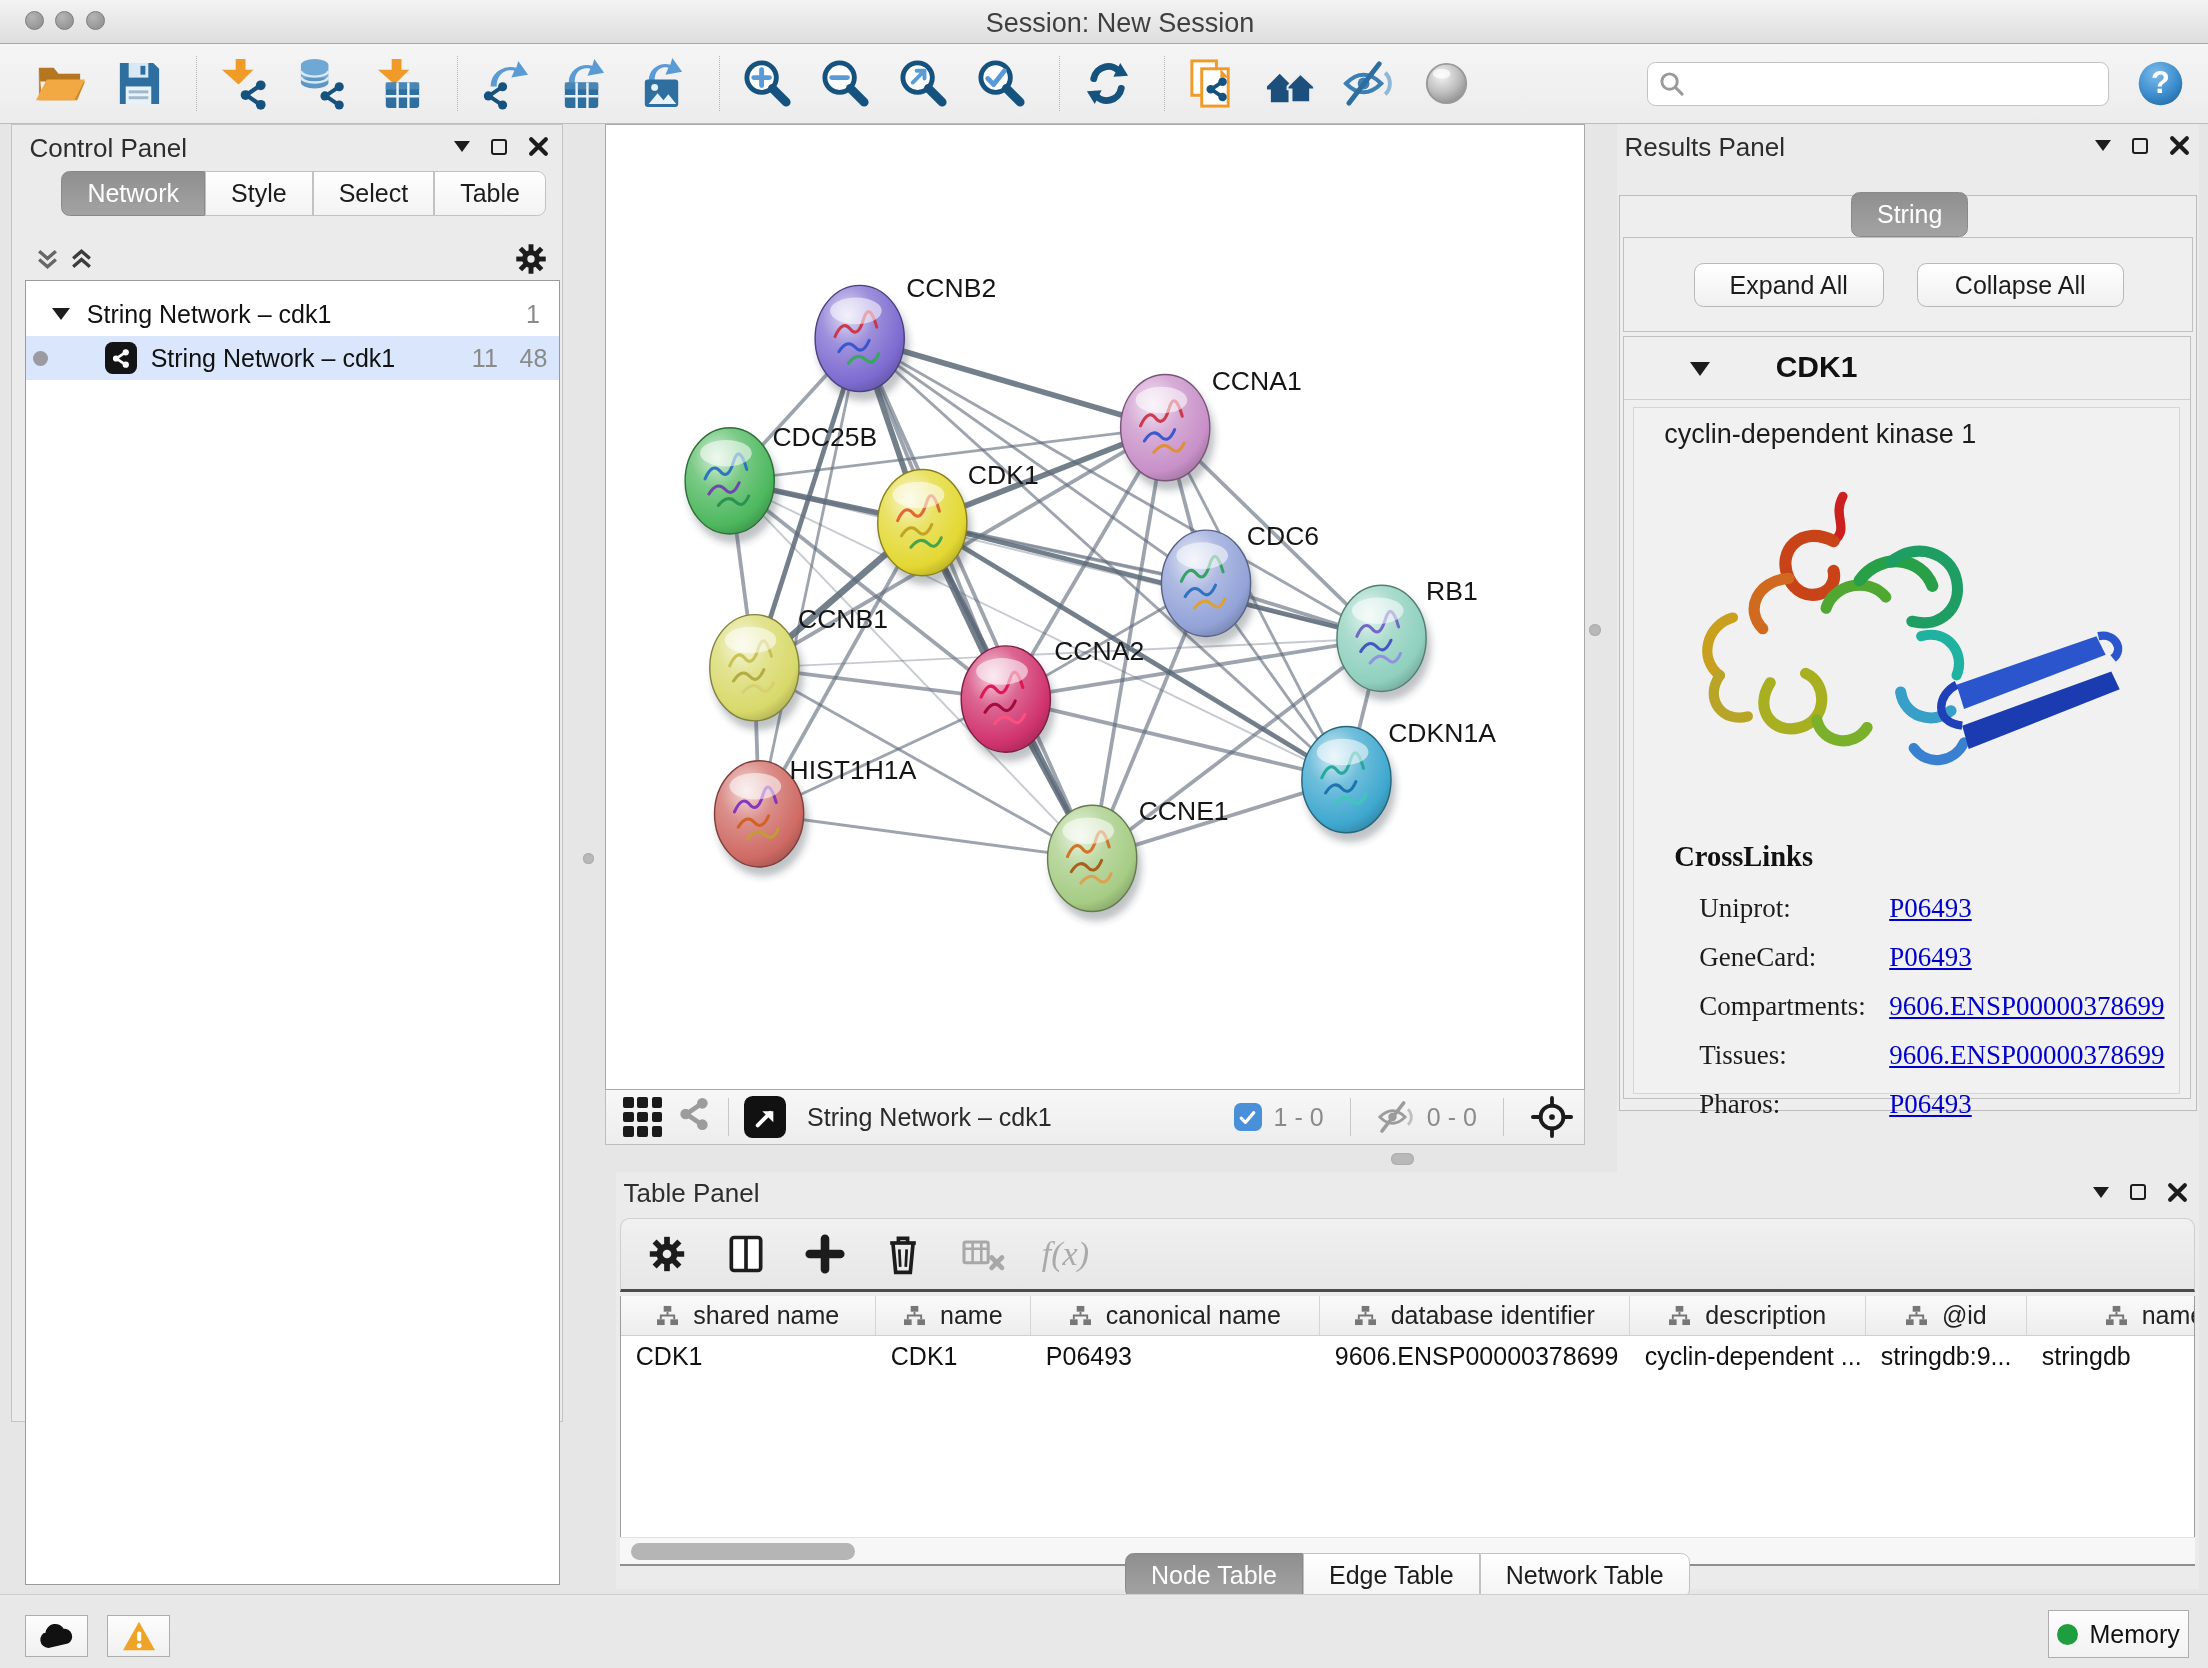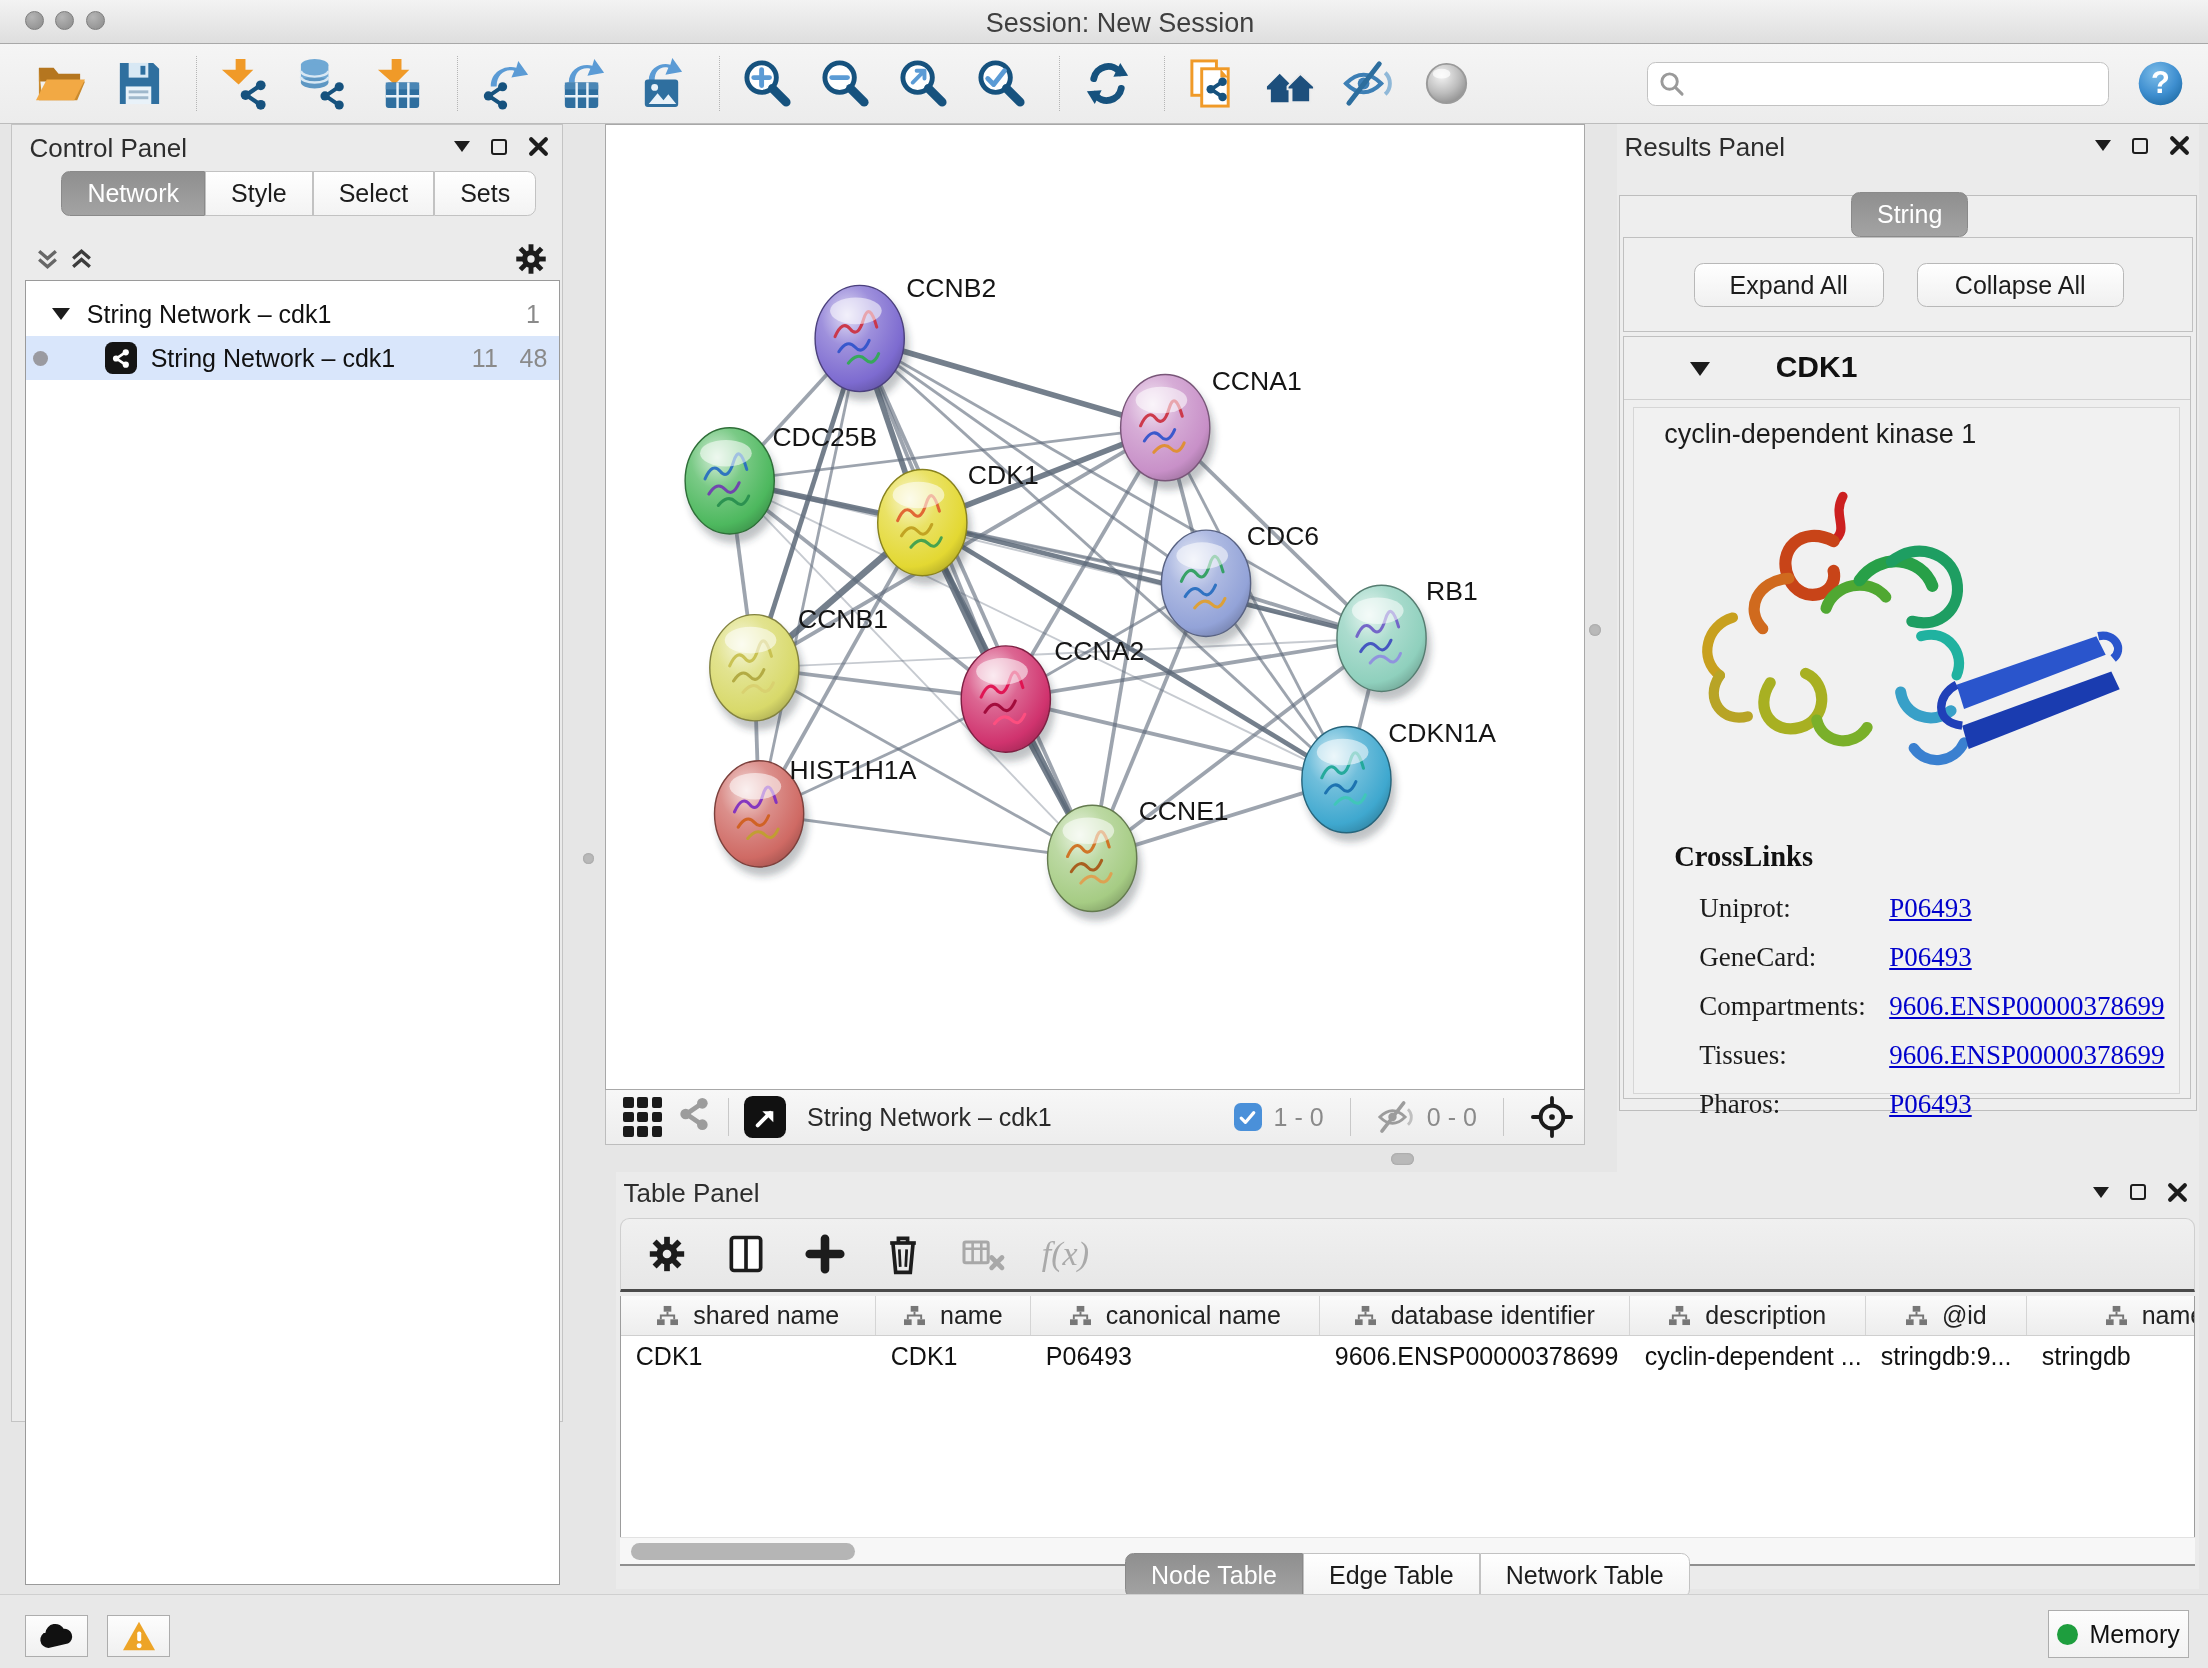--- a/index.html
+++ b/index.html
@@ -337,21 +337,21 @@
       <span class="wb-tri"></span>
       <span class="wb-box"></span>
       <svg width="21" height="21" viewBox="0 0 20 20">
           <path d="M3 3l14 14M17 3L3 17" stroke="#1c1c1c" stroke-width="4" stroke-linecap="round"></path>
         </svg>
     </div>
     <div class="cp-tabs seg">
       <div class="tab sel">Network</div>
       <div class="tab">Style</div>
       <div class="tab">Select</div>
-      <div class="tab">Sets</div>
+      <div class="tab">Table</div>
     </div>
     <div class="cp-statusrow">
       <svg class="cp-chev" style="left:23px" width="25" height="25" viewBox="0 0 24 22">
           <g stroke="#666" stroke-width="3.2" fill="none">
             <path d="M4 3l8 7 8-7"></path>
             <path d="M4 11l8 7 8-7"></path>
           </g>
         </svg>
       <svg class="cp-chev" style="left:57px" width="25" height="25" viewBox="0 0 24 22">
           <g stroke="#3c3c3c" stroke-width="3.2" fill="none">

